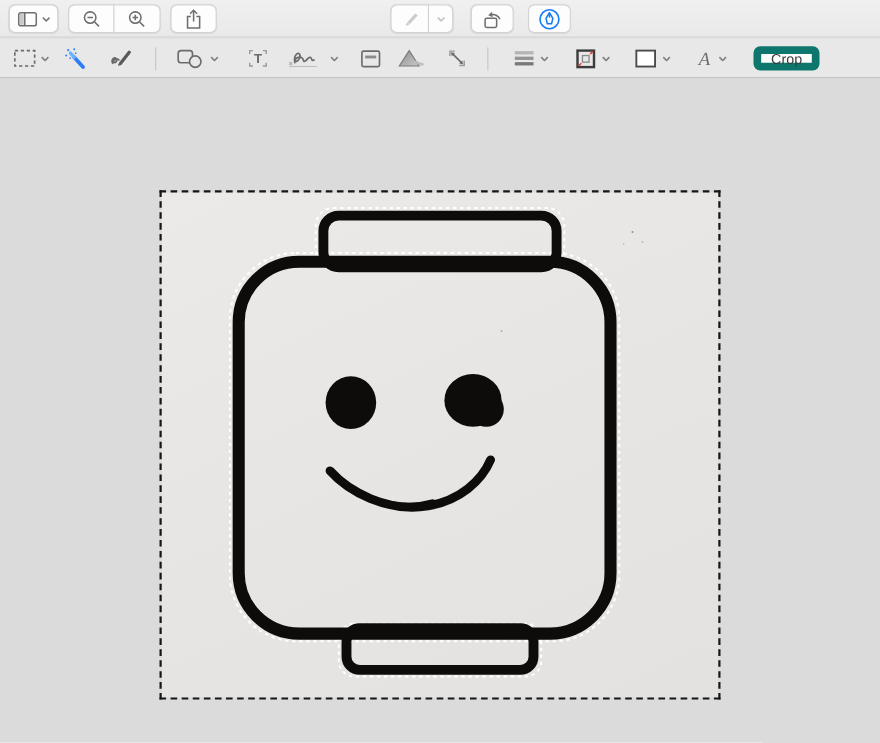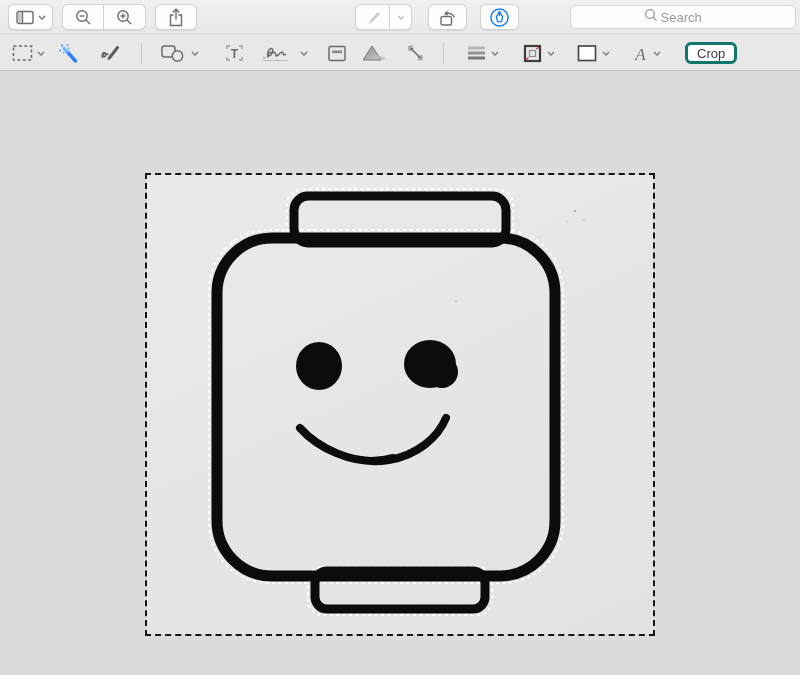--- a/index.html
+++ b/index.html
@@ -29,21 +29,21 @@
   .search-field input::placeholder { color:#9a9a9a; }
   .search-field svg { margin-right:3px; }
 
   
   .toolbar-markup { position:absolute; left:0; top:35px; width:800px; height:36px;
     background:#e8e8e8; border-bottom:1px solid #c3c3c3; z-index:5; }
   .mk { position:absolute; top:0; height:36px; display:flex; align-items:center; cursor:default; }
   .mk svg { display:block; }
   .mk-divider { position:absolute; top:8px; width:1px; height:21px; background:#c6c6c6; }
   .crop-btn { position:absolute; left:685px; top:7px; height:22px; padding:0 9px;
-    background:#fdfdfd; border:3px solid #0f766e; border-radius:6px;
+    background:#fdfdfd; border:7px solid #0f766e; border-radius:6px;
     font-size:13px; color:#3d3d3d; display:flex; align-items:center; cursor:default; }
 
   
   .content { position:absolute; left:0; top:71px; width:800px; height:604px; background:#dbdbdb; }
   .photo { position:absolute; left:147px; top:104px; width:506px; height:459px;
     background:linear-gradient(155deg,#eceae8 0%,#e7e5e3 55%,#e3e2e0 100%); }
   .ants { position:absolute; left:-2px; top:-2px; width:510px; height:463px;
     border:2px dashed #161616; pointer-events:auto; }
   .photo svg { position:absolute; left:0; top:0; }
 </style>
@@ -128,29 +128,20 @@
     <div class="tb-btn" style="left:480px;width:39px;">
       <span>
         <svg width="21" height="21" viewBox="0 0 21 21">
             <circle cx="10.5" cy="10.5" r="8.6" fill="none" stroke="#177df7" stroke-width="1.5"></circle>
             <path d="M10.5 4.6 L13.6 9.8 L12.4 14.6 L8.6 14.6 L7.4 9.8 Z" fill="none" stroke="#177df7" stroke-width="1.4" stroke-linejoin="round"></path>
             <line x1="10.5" y1="4.6" x2="10.5" y2="9.2" stroke="#177df7" stroke-width="1.2"></line>
           </svg>
       </span>
     </div>
 
-    <div class="search-field">
-      <span>
-        <svg width="14" height="14" viewBox="0 0 14 14">
-            <circle cx="6" cy="6" r="4.3" fill="none" stroke="#9a9a9a" stroke-width="1.3"></circle>
-            <line x1="9.2" y1="9.2" x2="12.6" y2="12.6" stroke="#9a9a9a" stroke-width="1.3"></line>
-          </svg>
-      </span>
-      <input type="text" placeholder="Search" style="">
-    </div>
   </div>
 
   <div class="toolbar-markup">
 
     <div class="mk" style="left:12px;">
       <span>
         <svg width="21" height="18" viewBox="0 0 21 18">
             <rect x="1.5" y="2" width="18" height="14" fill="none" stroke="#6b6b6b" stroke-width="1.5" stroke-dasharray="3 2.4"></rect>
           </svg>
       </span>

